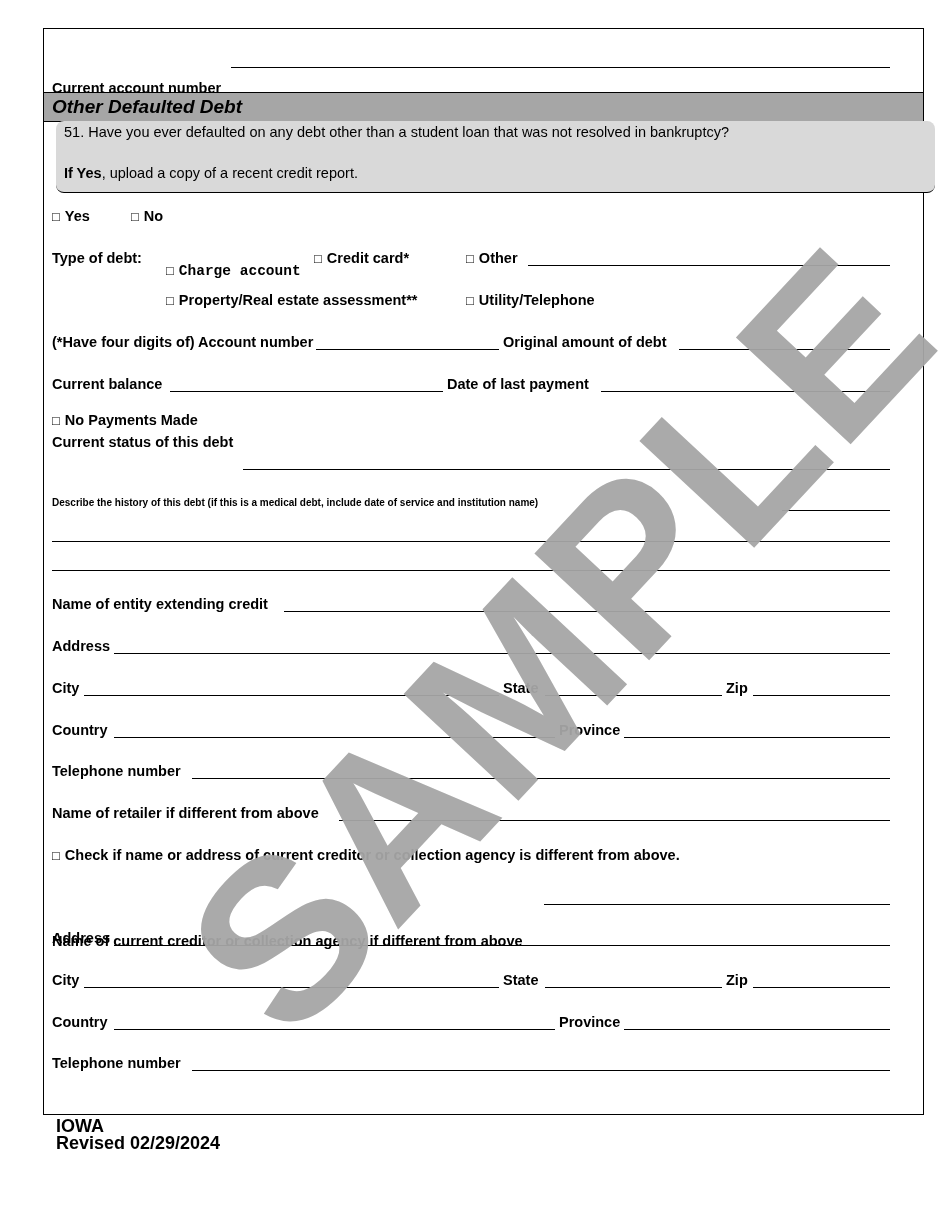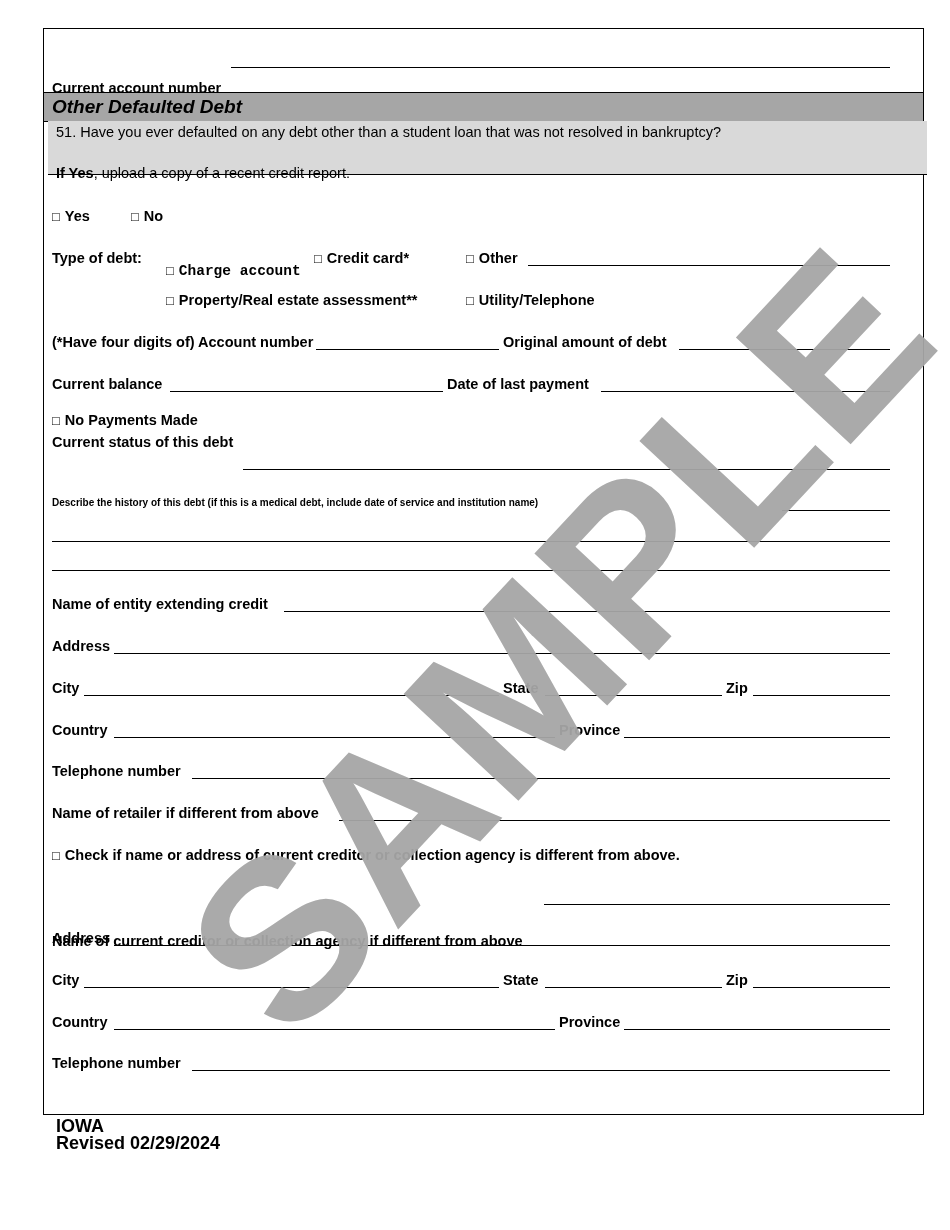--- a/index.html
+++ b/index.html
@@ -5,22 +5,22 @@
   html, body { margin:0; padding:0; background:#ffffff; }
   body { width:950px; height:1230px; position:relative; overflow:hidden;
          font-family:"Liberation Sans", sans-serif; color:#000; }
   .frame { position:absolute; left:43px; top:28px; width:881px; height:1087px;
            border:1px solid #000; box-sizing:border-box; }
   .lbl { position:absolute; font-weight:bold; font-size:14.5px; white-space:nowrap; line-height:18px; }
   .line { position:absolute; height:0; border-bottom:1px solid #000; }
   .hdr { position:absolute; left:0; width:879px; top:63px; height:30px; background:#a6a6a6;
          border-top:1px solid #000; border-bottom:1px solid #000; box-sizing:border-box; }
   .hdr span { position:absolute; left:8px; top:3px; font-size:19px; font-weight:bold; font-style:italic; }
-  .qbox { position:absolute; left:4px; width:879px; top:92px; height:54px; background:#d9d9d9;
-          border-bottom:1px solid #000; box-sizing:border-box; font-size:14.5px; }
+  .qbox { position:absolute; left:12px; width:879px; top:92px; height:72px; background:#d9d9d9;
+          border-bottom:1px solid #000; box-sizing:border-box; font-size:14.5px;border-radius:8px; }
   .qbox .q1 { position:absolute; left:8px; top:3px; white-space:nowrap; }
   .qbox .q2 { position:absolute; left:8px; top:44px; white-space:nowrap; }
   .cb { font-weight:normal; font-size:13px; margin-right:5px; }
   .footer { position:absolute; left:56px; top:1118px; font-size:18px; font-weight:bold; line-height:17px; }
   .wm { position:absolute; left:95px; top:548px; font-size:228px; font-weight:bold;
         color:#a6a6a6; transform:rotate(-47deg); transform-origin:center center; white-space:nowrap;
         pointer-events:none; letter-spacing:2px; width:860px; text-align:center; opacity:0.95; }
 </style>
 </head>
 <body>

